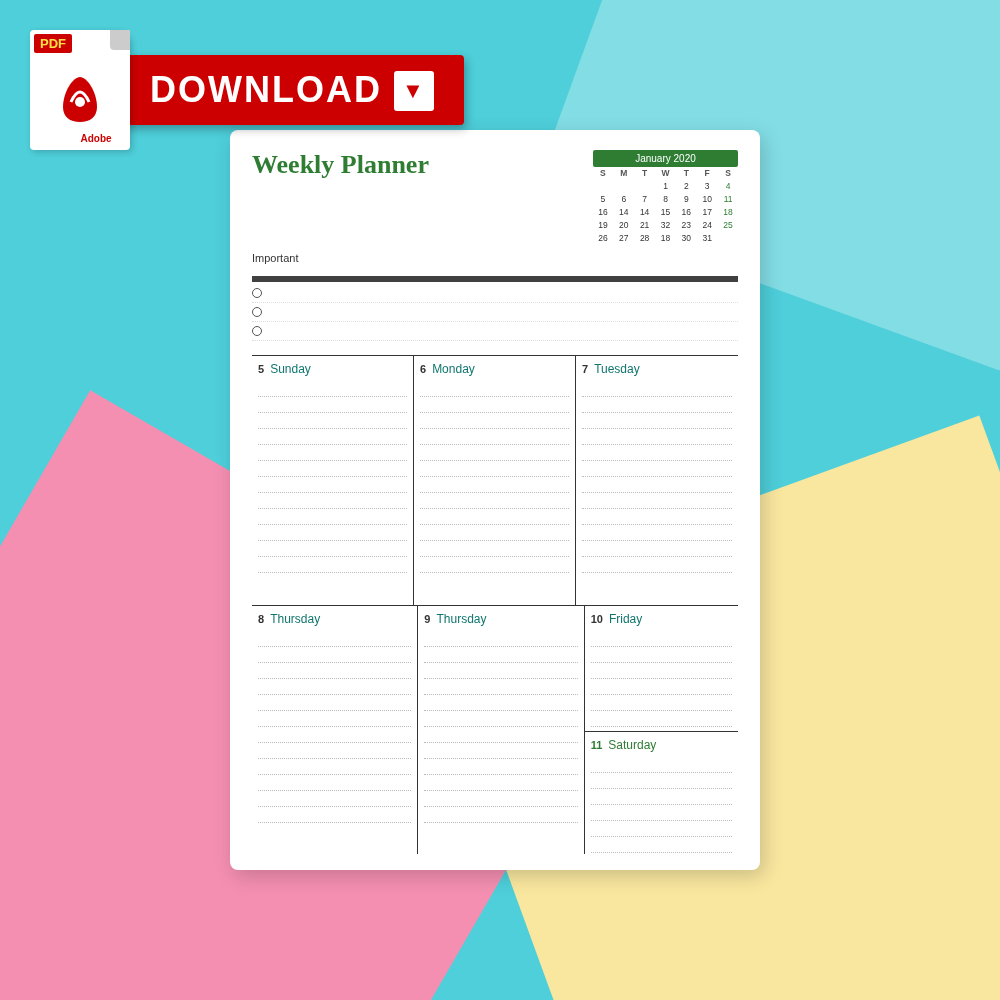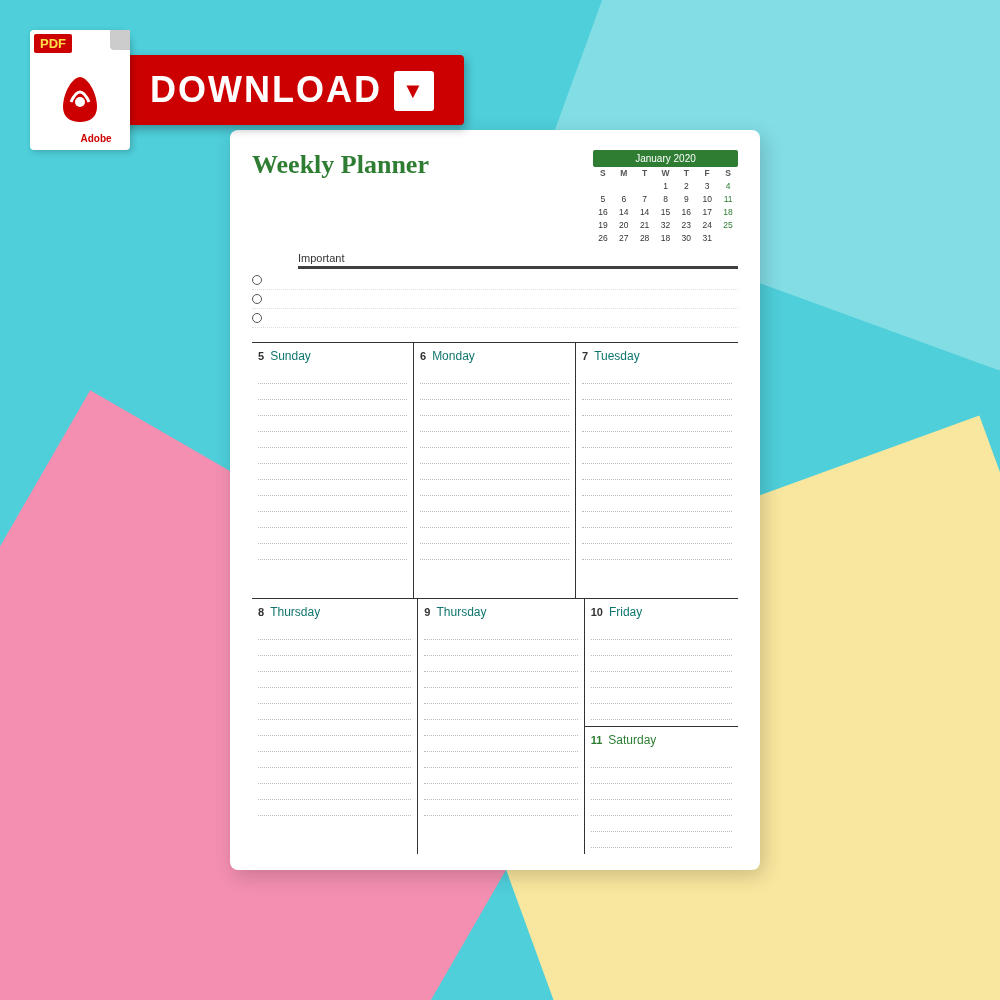--- a/index.html
+++ b/index.html
@@ -188,24 +188,23 @@
     .cal-day.empty { color: transparent; }
     .cal-day.saturday { color: #2e7d32; }
 
     
     .important-section {
       margin-bottom: 10px;
     }
     .important-label {
       font-size: 11px;
       color: #333;
-      border-bottom: 3px solid #404040;
-      padding-bottom: 2px;
+      border-bottom: 6px solid #404040;
+      padding-bottom: 12px;
       margin-bottom: 6px;
-      margin-left: 46px;
     }
     .important-item {
       display: flex;
       align-items: center;
       gap: 6px;
       margin-bottom: 4px;
       border-bottom: 1px dotted #ddd;
       padding-bottom: 4px;
     }
     .circle-bullet {

